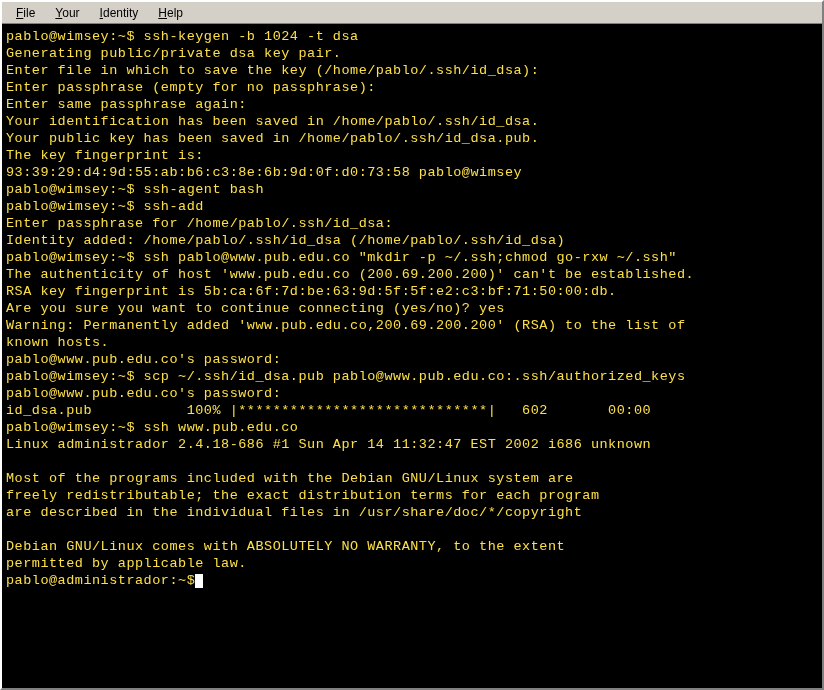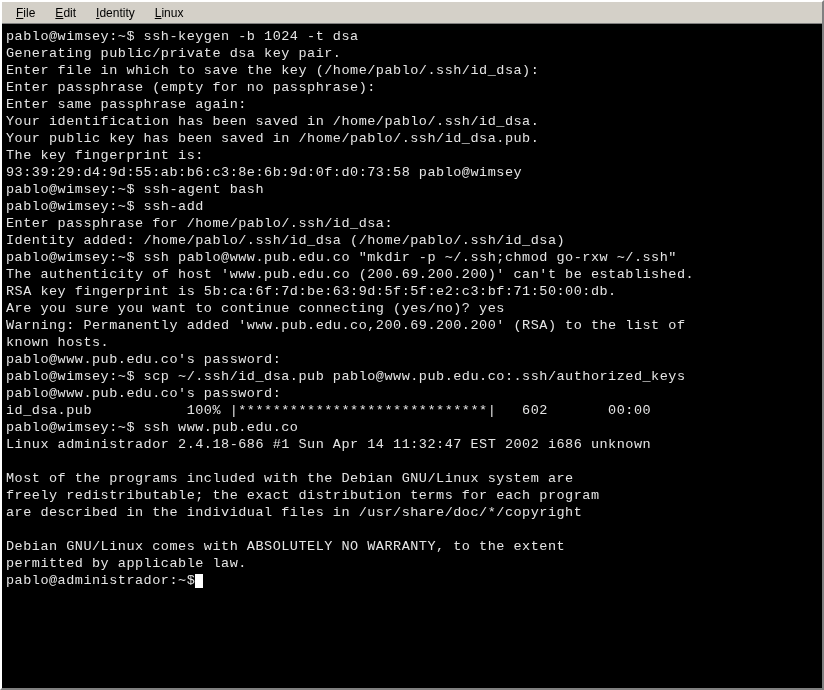--- a/index.html
+++ b/index.html
@@ -38,21 +38,21 @@
       cursor: pointer;
       text-decoration: underline;
       text-decoration-color: transparent;
     }
     .menu-item::first-letter {
       text-decoration: underline;
     }
     .terminal {
       flex: 1;
       background: #000000;
-      color: #e5e5e5;
+      color: #fde047;
       font-family: 'Courier New', 'Lucida Console', monospace;
       font-size: 13.5px;
       line-height: 17px;
       padding: 4px;
       overflow: hidden;
       white-space: pre-wrap;
       letter-spacing: 0.5px;
     }
     .line {
       display: block;
@@ -64,18 +64,18 @@
       background: #ffffff;
       vertical-align: text-bottom;
     }
   </style>
 </head>
 <body>
 
 <div class="window">
   <div class="menubar">
     <span class="menu-item">File</span>
-    <span class="menu-item">Edit</span>
+    <span class="menu-item">Your</span>
     <span class="menu-item">Identity</span>
-    <span class="menu-item">Linux</span>
+    <span class="menu-item">Help</span>
   </div>
   <div class="terminal" id="terminal-content"><span class="line">pablo@wimsey:~$ ssh-keygen -b 1024 -t dsa</span><span class="line">Generating public/private dsa key pair.</span><span class="line">Enter file in which to save the key (/home/pablo/.ssh/id_dsa):</span><span class="line">Enter passphrase (empty for no passphrase):</span><span class="line">Enter same passphrase again:</span><span class="line">Your identification has been saved in /home/pablo/.ssh/id_dsa.</span><span class="line">Your public key has been saved in /home/pablo/.ssh/id_dsa.pub.</span><span class="line">The key fingerprint is:</span><span class="line">93:39:29:d4:9d:55:ab:b6:c3:8e:6b:9d:0f:d0:73:58 pablo@wimsey</span><span class="line">pablo@wimsey:~$ ssh-agent bash</span><span class="line">pablo@wimsey:~$ ssh-add</span><span class="line">Enter passphrase for /home/pablo/.ssh/id_dsa:</span><span class="line">Identity added: /home/pablo/.ssh/id_dsa (/home/pablo/.ssh/id_dsa)</span><span class="line">pablo@wimsey:~$ ssh pablo@www.pub.edu.co "mkdir -p ~/.ssh;chmod go-rxw ~/.ssh"</span><span class="line">The authenticity of host 'www.pub.edu.co (200.69.200.200)' can't be established.</span><span class="line">RSA key fingerprint is 5b:ca:6f:7d:be:63:9d:5f:5f:e2:c3:bf:71:50:00:db.</span><span class="line">Are you sure you want to continue connecting (yes/no)? yes</span><span class="line">Warning: Permanently added 'www.pub.edu.co,200.69.200.200' (RSA) to the list of</span><span class="line">known hosts.</span><span class="line">pablo@www.pub.edu.co's password:</span><span class="line">pablo@wimsey:~$ scp ~/.ssh/id_dsa.pub pablo@www.pub.edu.co:.ssh/authorized_keys</span><span class="line">pablo@www.pub.edu.co's password:</span><span class="line">id_dsa.pub           100% |*****************************|   602       00:00</span><span class="line">pablo@wimsey:~$ ssh www.pub.edu.co</span><span class="line">Linux administrador 2.4.18-686 #1 Sun Apr 14 11:32:47 EST 2002 i686 unknown</span><span class="line">&nbsp;</span><span class="line">Most of the programs included with the Debian GNU/Linux system are</span><span class="line">freely redistributable; the exact distribution terms for each program</span><span class="line">are described in the individual files in /usr/share/doc/*/copyright</span><span class="line">&nbsp;</span><span class="line">Debian GNU/Linux comes with ABSOLUTELY NO WARRANTY, to the extent</span><span class="line">permitted by applicable law.</span><span class="line">pablo@administrador:~$<span class="cursor"></span></span></div>
 </div>
 
 </body></html>

